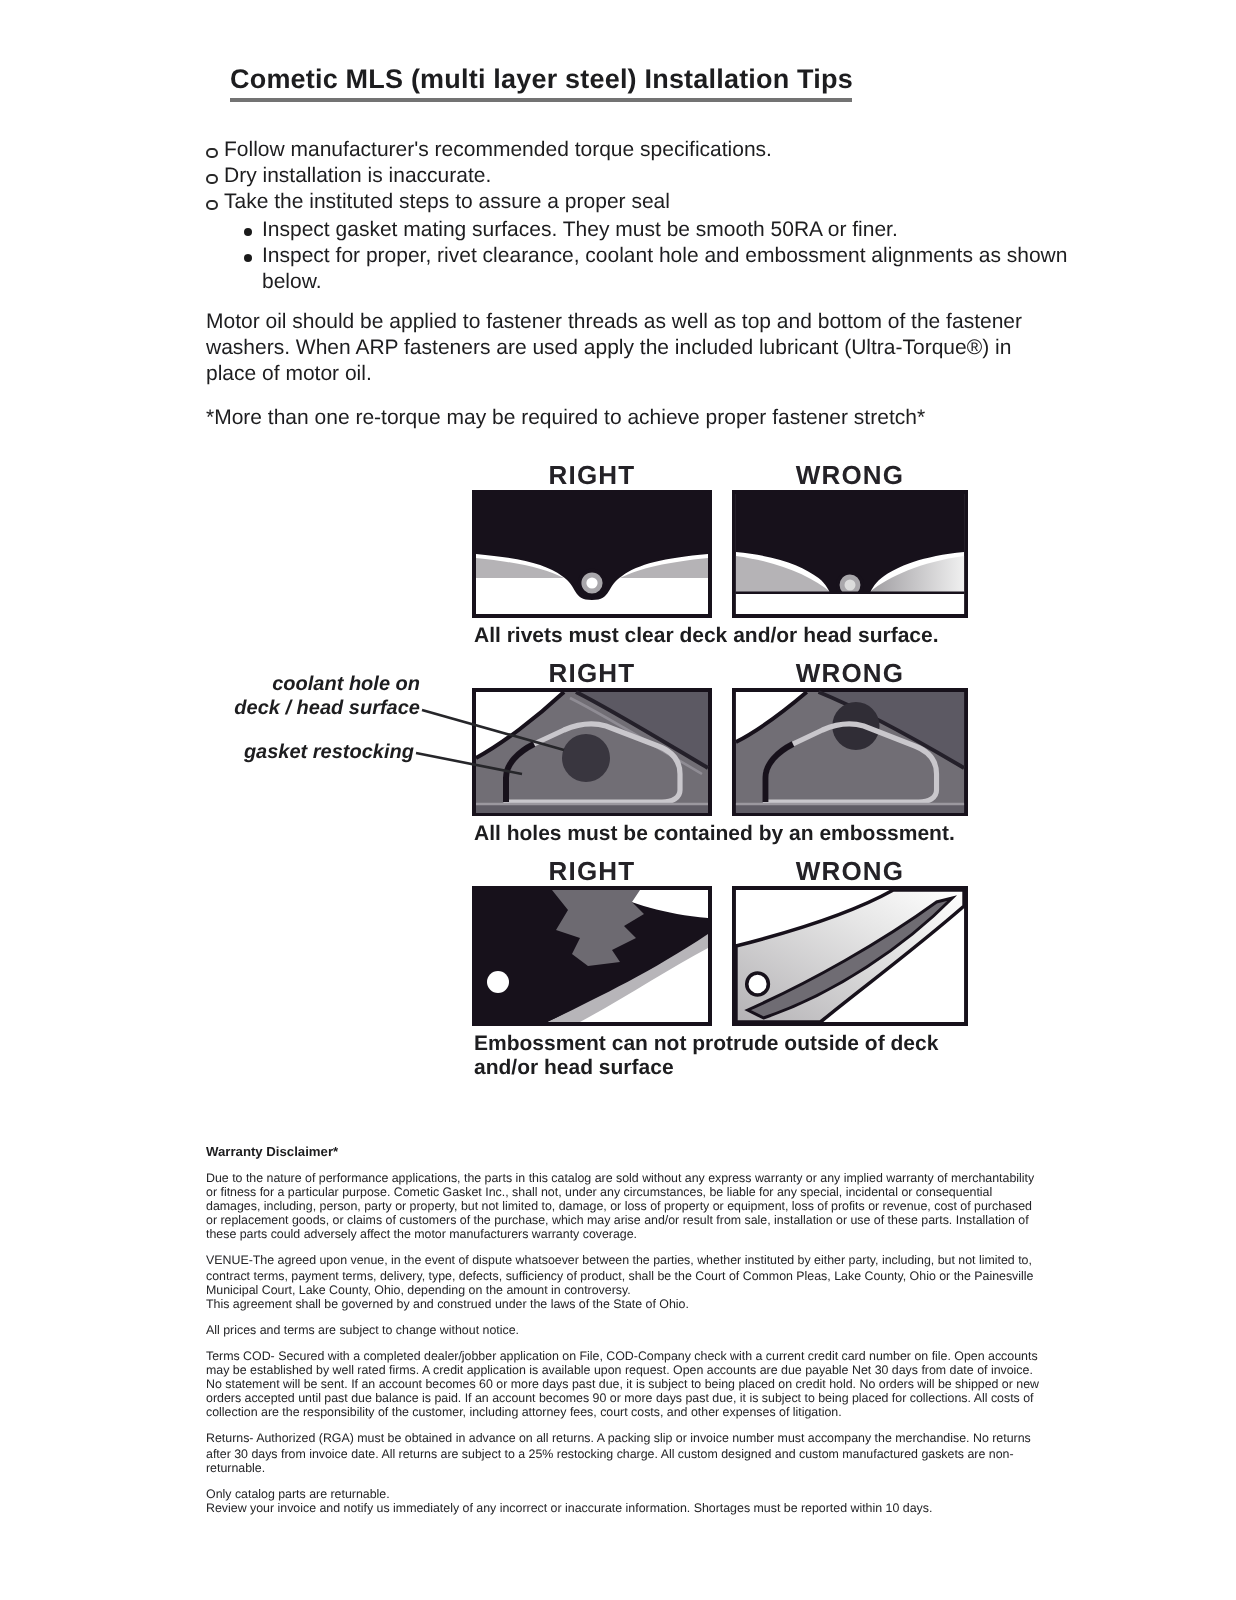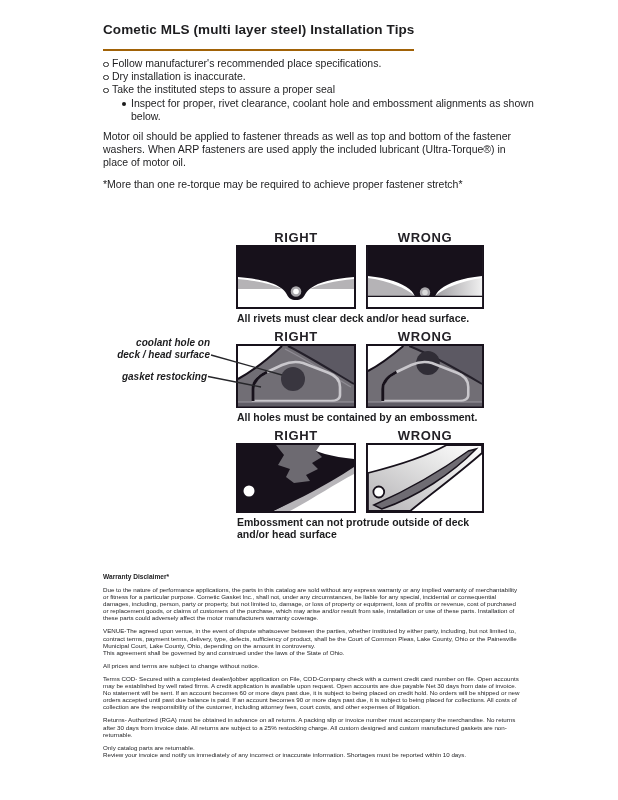--- a/index.html
+++ b/index.html
@@ -2,21 +2,21 @@
 <html><head>
 <meta charset="utf-8">
 <style>
   html,body{margin:0;padding:0;background:#ffffff;}
   .page{position:relative;width:618px;height:800px;background:#ffffff;overflow:hidden;
         font-family:"Liberation Sans","DejaVu Sans",sans-serif;color:#1d1d1f;}
 
   
   .sec-header{position:absolute;left:103px;top:20px;width:432px;}
   .page-title{display:inline-block;font-size:13.5px;font-weight:bold;letter-spacing:.1px;
-              border-bottom:2px solid #a16207;padding-bottom:12px;margin:0;}
+              border-bottom:2px solid #737373;padding-bottom:2px;margin:12px;}
   .tips{margin-top:6px;font-size:10.5px;line-height:13.2px;}
   .tip{position:relative;padding-left:9px;}
   .tip::before{content:"";position:absolute;left:0;top:4.5px;width:3.5px;height:3.5px;
                border:1px solid #2a2a2a;border-radius:50%;}
   .tip-sub{position:relative;margin-left:19px;padding-left:9px;}
   .tip-sub::before{content:"";position:absolute;left:0;top:5px;width:4px;height:4px;
                    background:#1a1a1a;border-radius:50%;}
   .diesel-heading{font-size:12.5px;font-weight:bold;margin:8px 0 0 0;}
   .bodypara{font-size:10.5px;line-height:13.2px;margin:6.5px 0 0 0;max-width:422px;}
   .bodypara + .bodypara{margin-top:9px;}
@@ -53,23 +53,24 @@
   .doc-number{position:absolute;left:388px;top:801px;font-size:10px;color:#2a2a2c;font-weight:bold;}
 </style>
 </head>
 <body>
 
 <div class="page">
 
   <div class="sec-header">
     <h1 class="page-title">Cometic MLS (multi layer steel) Installation Tips</h1>
     <div class="tips">
-      <div class="tip">Follow manufacturer's recommended place specifications.</div>
+      <div class="tip">Follow manufacturer's recommended torque specifications.</div>
       <div class="tip">Dry installation is inaccurate.</div>
       <div class="tip">Take the instituted steps to assure a proper seal</div>
+      <div class="tip-sub">Inspect gasket mating surfaces.  They must be smooth 50RA or finer.</div>
       <div class="tip-sub">Inspect for proper, rivet clearance, coolant hole and embossment alignments as shown below.</div>
     </div>
     <p class="bodypara">Motor oil should be applied to fastener threads as well as top and bottom of the fastener washers. When ARP fasteners are used apply the included lubricant (Ultra-Torque®) in place of motor oil.</p>
     <p class="bodypara">*More than one re-torque may be required to achieve proper fastener stretch*</p>
   </div>
 
   <div class="figure fig1">
     <div class="labels-row">
       <div class="rw rw-right">RIGHT</div>
       <div class="rw rw-wrong">WRONG</div>

